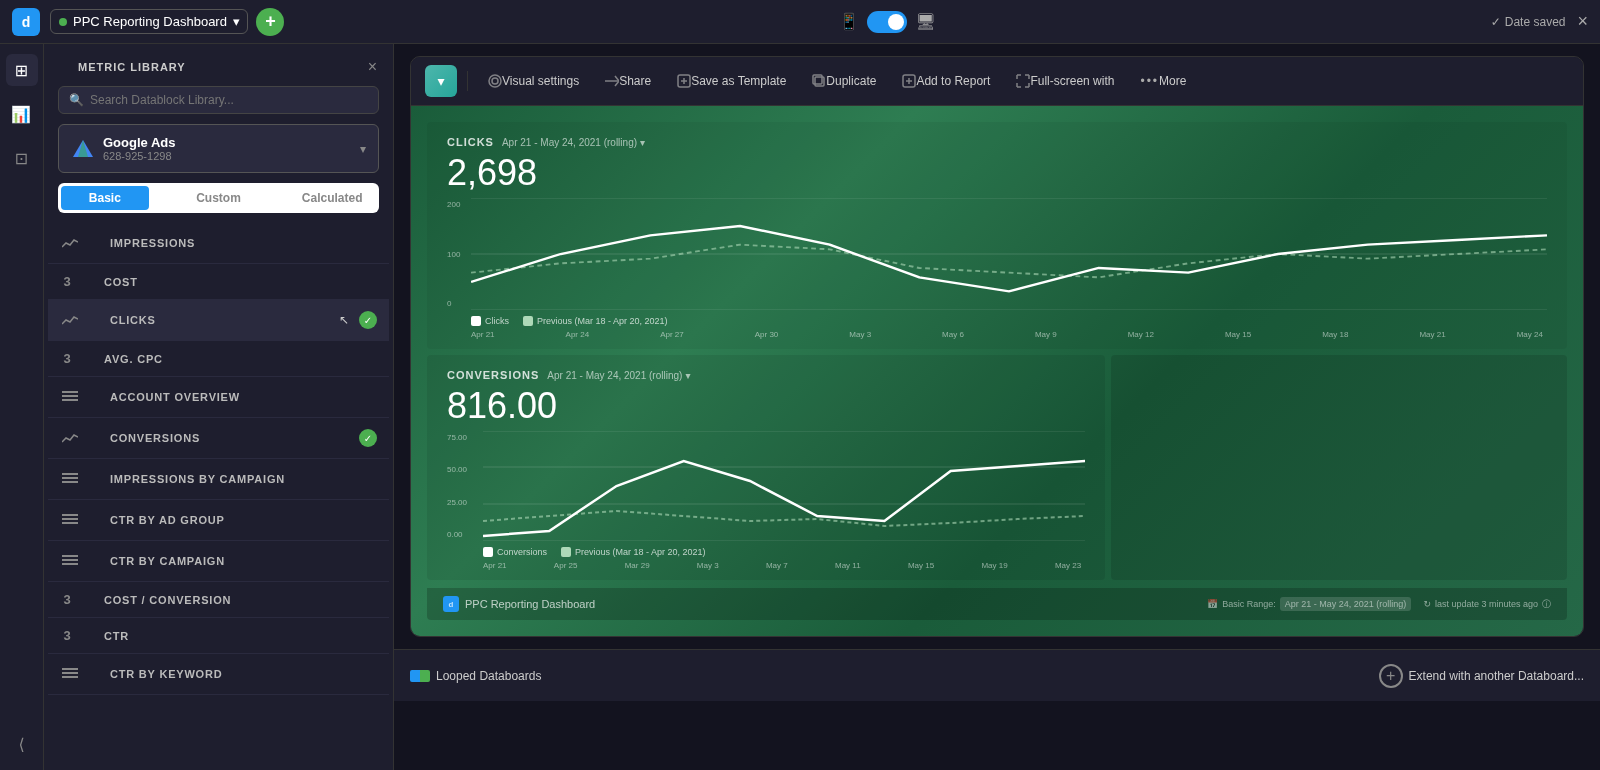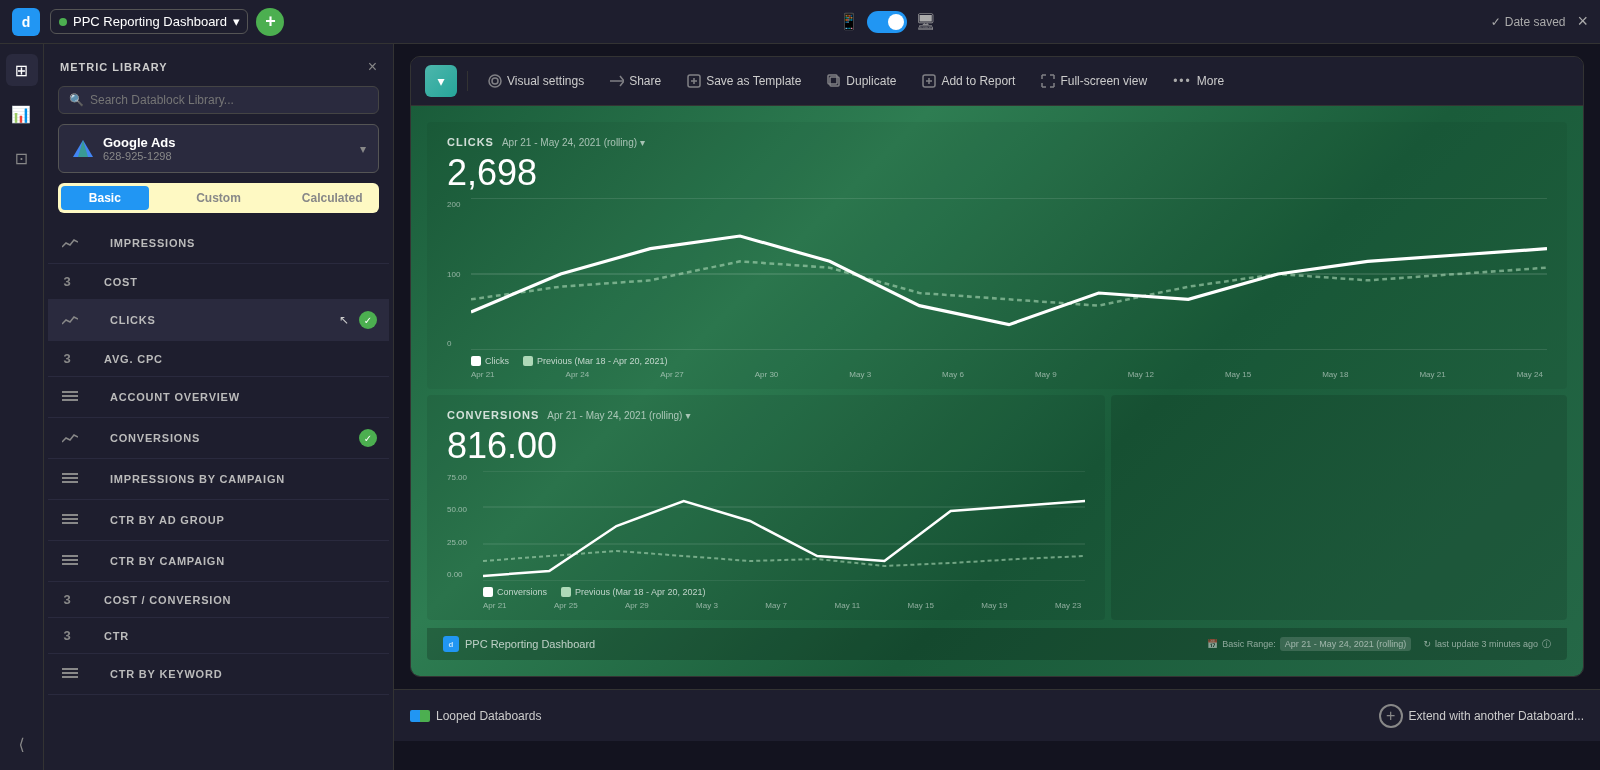--- a/index.html
+++ b/index.html
@@ -131,20 +131,21 @@
       align-items: center;
       justify-content: space-between;
       padding: 14px 16px 10px;
     }
     .metric-library-title {
       font-size: 11px;
       font-weight: 700;
       letter-spacing: 1px;
       color: #ccc;
       text-transform: uppercase;
+      margin-left: 18px;
     }
     .close-panel { cursor: pointer; color: #888; font-size: 16px; }
     .search-box {
       margin: 0 14px 10px;
       background: #2a2a3e;
       border: 1px solid #444;
       border-radius: 6px;
       display: flex;
       align-items: center;
       padding: 6px 10px;
@@ -184,21 +185,21 @@
     .data-source-id {
       font-size: 11px;
       color: #888;
     }
     .data-source-expand { color: #888; font-size: 12px; }
 
     
     .metric-tabs {
       display: flex;
       margin: 0 14px 10px;
-      background: #fef9c3;
+      background: #ffffff;
       border-radius: 6px;
       padding: 3px;
       gap: 26px;
     }
     .metric-tab {
       flex: 1;
       padding: 5px 0;
       text-align: center;
       font-size: 12px;
       border-radius: 4px;
@@ -305,21 +306,20 @@
       width: 32px; height: 32px;
       background: linear-gradient(135deg, #4db6ac, #26a69a);
       border-radius: 6px;
       display: flex; align-items: center; justify-content: center;
       cursor: pointer;
       font-size: 14px;
     }
     .toolbar-btn {
       display: flex;
       align-items: flex-end;
-      gap: 5px;
       padding: 6px 10px;
       border-radius: 6px;
       cursor: pointer;
       font-size: 12px;
       color: #ccc;
       white-space: nowrap;
     }
     .toolbar-btn svg { opacity: 0.7; }
     .toolbar-sep {
       width: 1px;
@@ -688,40 +688,40 @@
           <svg width="14" height="14" viewBox="0 0 14 14" fill="none">
               <rect x="1" y="1" width="12" height="12" rx="2" stroke="#aaa" stroke-width="1.5"></rect>
               <path d="M4 7h6M7 4v6" stroke="#aaa" stroke-width="1.5"></path>
             </svg>
           <span>Add to Report</span>
         </div>
         <div class="toolbar-btn">
           <svg width="14" height="14" viewBox="0 0 14 14" fill="none">
               <path d="M1 1h4M1 1v4M13 1h-4M13 1v4M1 13h4M1 13v-4M13 13h-4M13 13v-4" stroke="#aaa" stroke-width="1.5"></path>
             </svg>
-          <span>Full-screen view</span>
+          <span>Full-screen with</span>
         </div>
         <div class="toolbar-btn">
           <span style="letter-spacing:2px;color:#aaa">•••</span>
           <span>More</span>
         </div>
       </div>
 
       <div class="chart-area">
 
         <div style="background:rgba(0,0,0,0.05);border-radius:4px;padding:14px 20px 10px;margin-bottom:6px;position:relative;">
           <div class="chart-header">
             <span class="chart-metric-label">CLICKS</span>
             <div class="chart-date-range">
               <span>Apr 21 - May 24, 2021 (rolling)</span>
               <span>▾</span>
             </div>
           </div>
           <div class="chart-value">2,698</div>
-          <div style="position:relative;height:152px;width:100%;">
+          <div style="position:relative;height:112px;width:100%;">
 
             <div style="position:absolute;left:0;top:0;display:flex;flex-direction:column;justify-content:space-between;height:100%;padding:2px 0;">
               <span class="axis-label">200</span>
               <span class="axis-label">100</span>
               <span class="axis-label">0</span>
             </div>
             <svg class="clicks-chart" viewBox="0 0 900 120" preserveAspectRatio="none" style="position:absolute;left:24px;top:0;width:calc(100% - 24px);height:100%;">
 
               <line x1="0" y1="0" x2="900" y2="0" stroke="rgba(255,255,255,0.15)" stroke-width="1"></line>
               <line x1="0" y1="60" x2="900" y2="60" stroke="rgba(255,255,255,0.15)" stroke-width="1"></line>
@@ -792,21 +792,21 @@
                 <span>Conversions</span>
               </div>
               <div class="legend-item">
                 <div class="legend-color" style="background:#aed9b8;"></div>
                 <span>Previous (Mar 18 - Apr 20, 2021)</span>
               </div>
             </div>
             <div class="chart-x-axis" style="padding-left:36px;">
               <span class="axis-label">Apr 21</span>
               <span class="axis-label">Apr 25</span>
-              <span class="axis-label">Apr 29</span>
+              <span class="axis-label">Mar 29</span>
               <span class="axis-label">May 3</span>
               <span class="axis-label">May 7</span>
               <span class="axis-label">May 11</span>
               <span class="axis-label">May 15</span>
               <span class="axis-label">May 19</span>
               <span class="axis-label">May 23</span>
             </div>
           </div>
           <div style="flex:1;background:rgba(0,0,0,0.12);border-radius:4px;"></div>
         </div>

